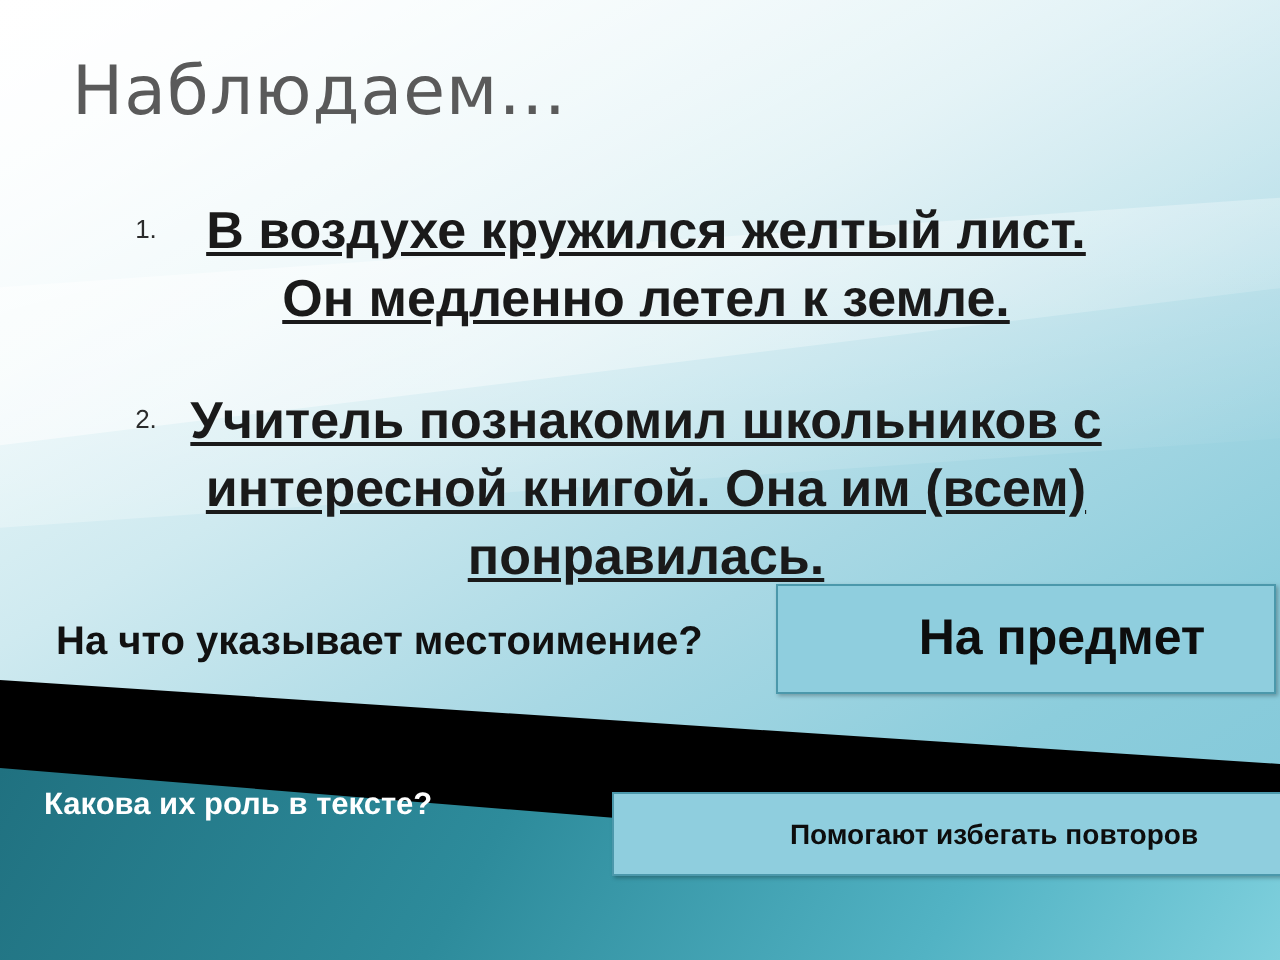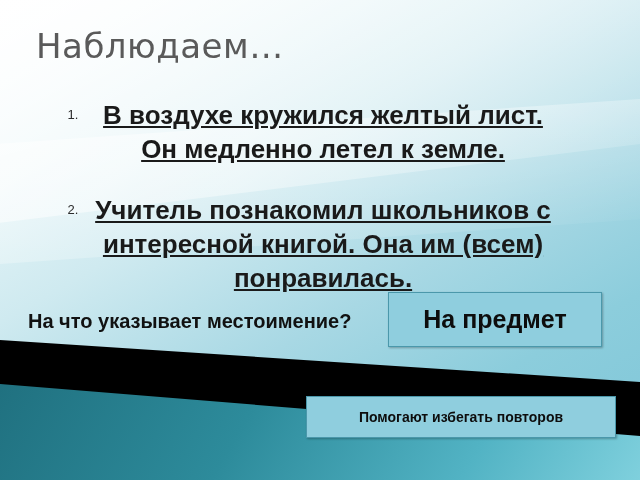--- a/index.html
+++ b/index.html
@@ -124,20 +124,21 @@
   .answer-box {
     position: absolute;
     background: #8fcede;
     border: 1px solid #4b98ab;
     box-shadow: 1px 1px 2px rgba(0,0,0,0.28);
     display: flex;
     align-items: center;
     justify-content: center;
     color: #0d0d0d;
     font-weight: bold;
+    padding-left: 36px;
   }
   .answer-1 {
     left: 388px;
     top: 292px;
     width: 212px;
     height: 53px;
     font-size: 25px;
   }
   .answer-2 {
     left: 306px;
@@ -168,17 +169,18 @@
       <div class="bullet-num">2.</div>
       <div class="bullet-text">Учитель познакомил школьников с интересной книгой. Она им (всем) понравилась.</div>
     </div>
 
   </div>
 
   <div class="black-band"></div>
   <div class="teal-wedge"></div>
 
   <div class="q1">На что указывает местоимение?</div>
+  <div class="q2">Какова их роль в тексте?</div>
 
   <div class="answer-box answer-1">На предмет</div>
   <div class="answer-box answer-2">Помогают избегать повторов</div>
 
 </div>
 
 </body></html>

